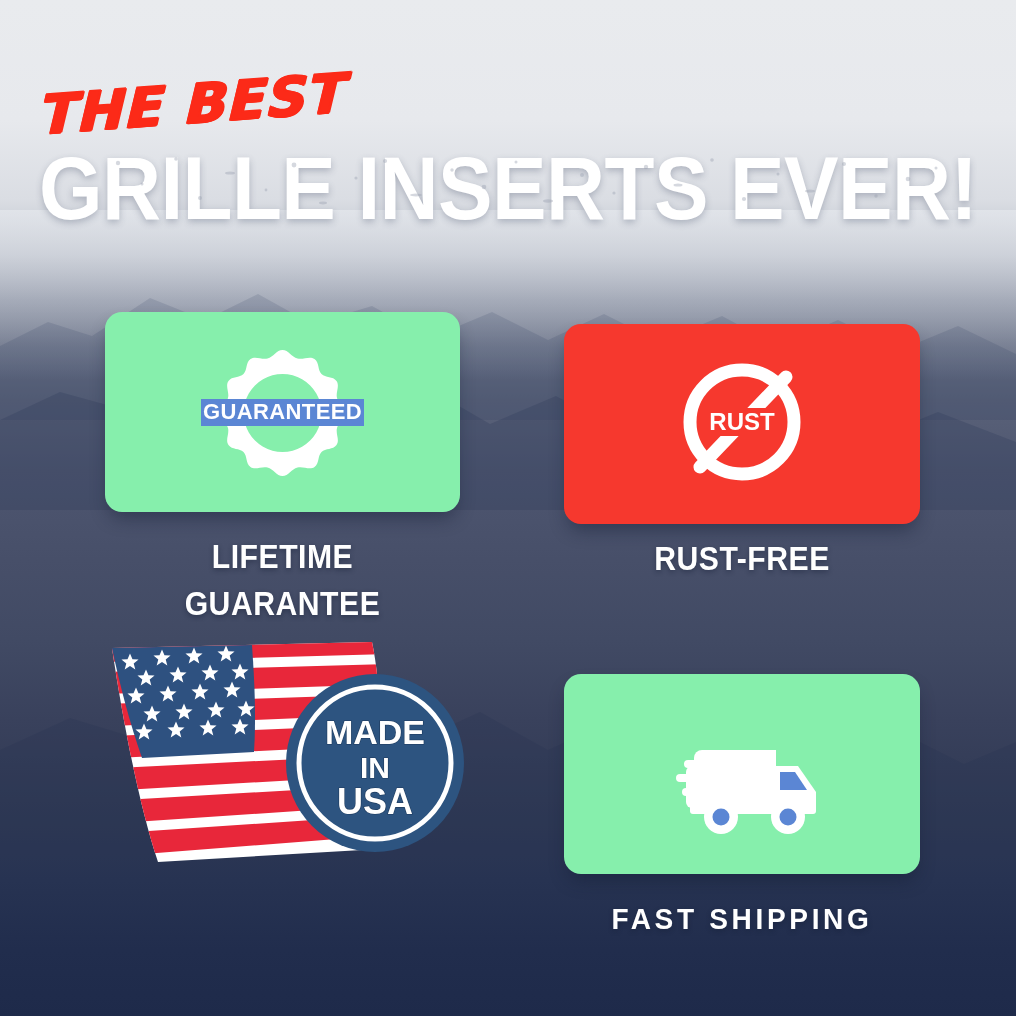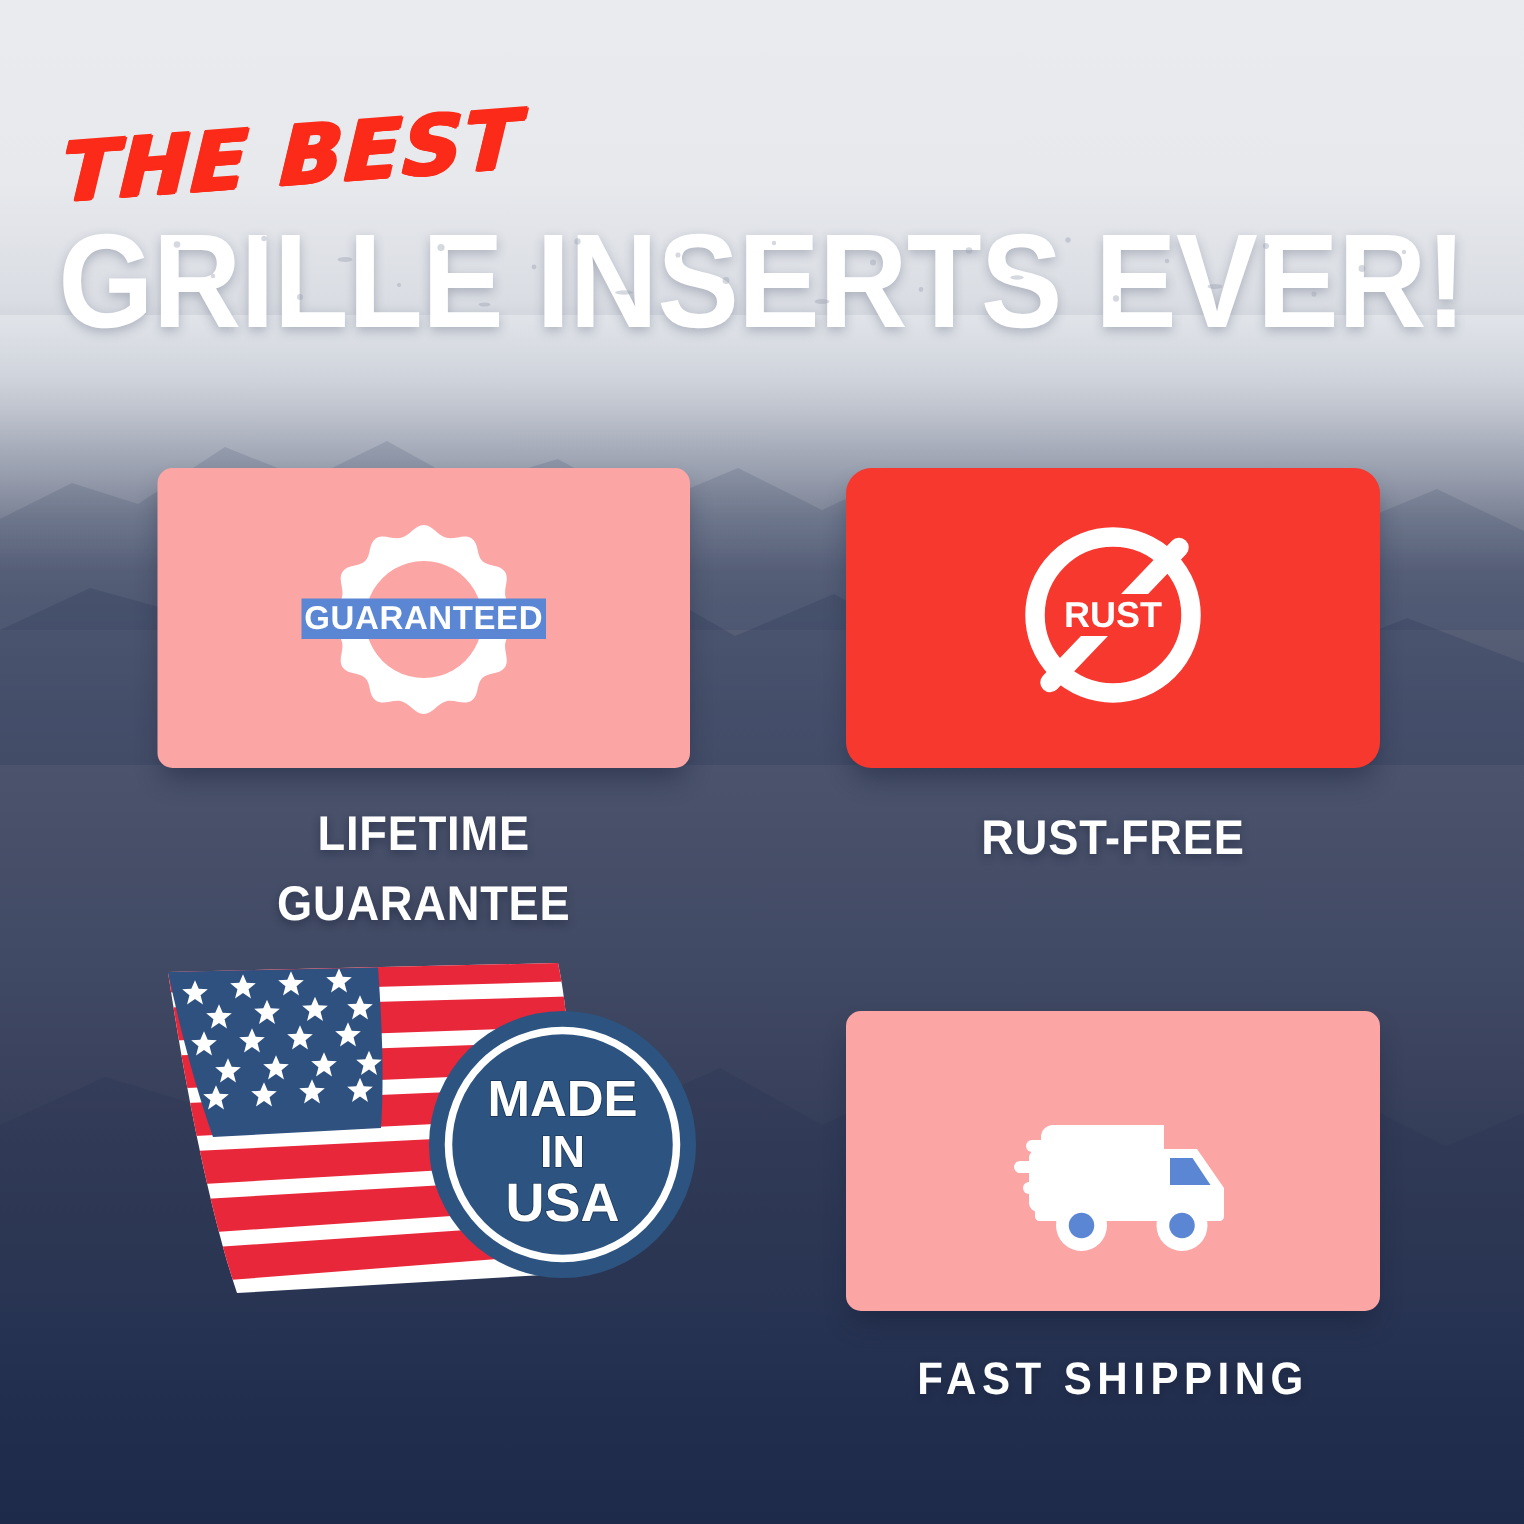--- a/index.html
+++ b/index.html
@@ -81,22 +81,22 @@
     mix-blend-mode:normal;
     opacity:0.55;
   }
 
   
   .card {
     position:absolute;
     border-radius:17px;
     box-shadow:0 10px 18px -4px rgba(18,26,48,0.45);
   }
-  .card-blue { background:#fca5a5;border-radius:10px; }
-  .card-red  { background:#f6382e; }
+  .card-blue { background:#86efac; }
+  .card-red  { background:#f6382e;margin-top:12px; }
 
   .caption {
     position:absolute;
     text-align:center;
     color:#ffffff;
     font-weight:bold;
     font-family:"Liberation Sans", sans-serif;
     font-size:29px;
     line-height:42px;
     letter-spacing:0.5px;

